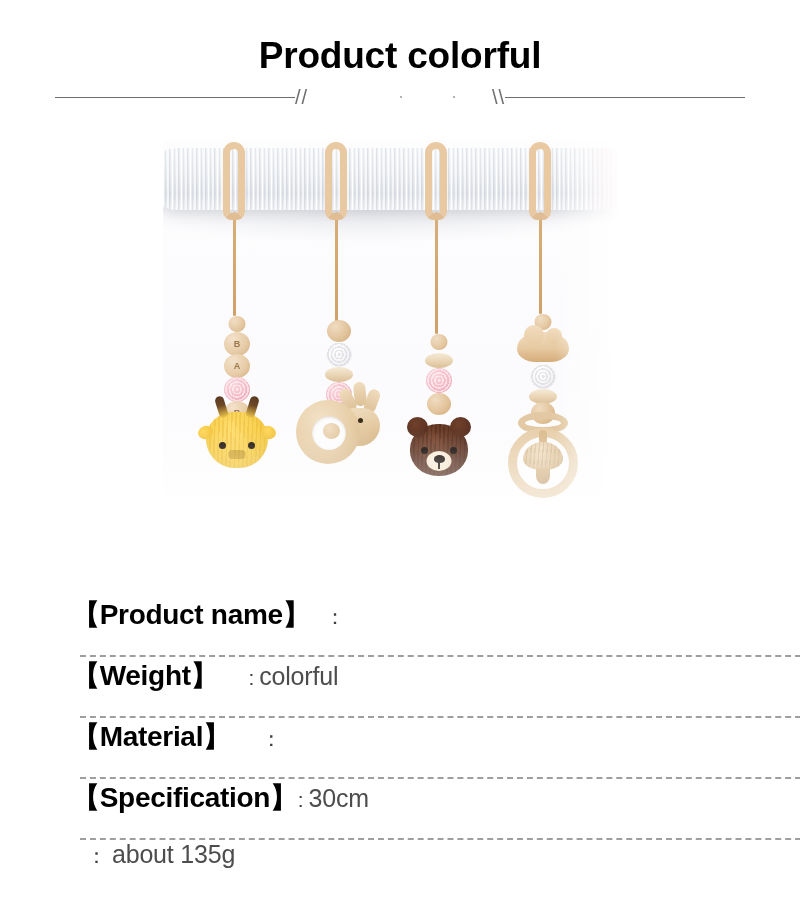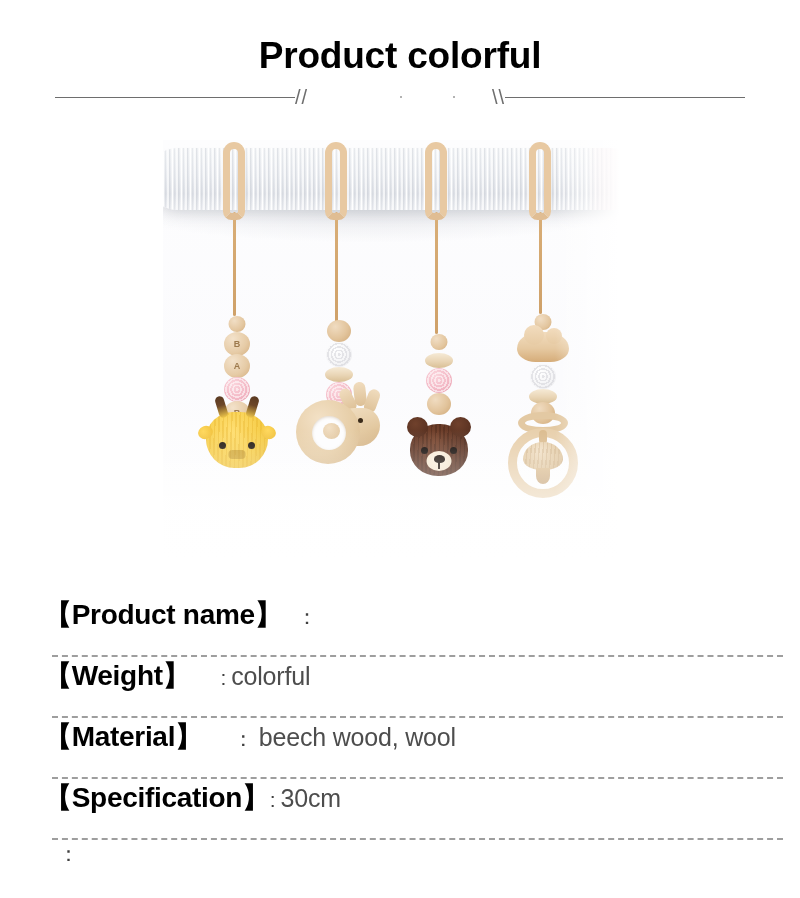--- a/index.html
+++ b/index.html
@@ -461,20 +461,21 @@
   
   .spec-list {
     position: absolute;
     top: 596px;
     left: 0;
     width: 800px;
   }
   .spec-row {
     position: relative;
     height: 61px;
+    margin-left: 28px;
   }
   .spec-line {
     display: flex;
     align-items: baseline;
     padding-left: 44px;
     height: 55px;
   }
   .spec-label {
     font-size: 28px;
     font-weight: bold;
@@ -628,33 +629,33 @@
       <span class="spec-sep">:</span>
       <span class="spec-value">colorful</span>
     </div>
     <div class="spec-dash"></div>
   </div>
 
   <div class="spec-row">
     <div class="spec-line gap-xwide">
       <span class="spec-label">【Material】</span>
       <span class="spec-sep">：</span>
-      <span class="spec-value">beech wood, wool</span>
     </div>
     <div class="spec-dash"></div>
   </div>
 
   <div class="spec-row">
     <div class="spec-line gap-tight">
       <span class="spec-label">【Specification】</span>
       <span class="spec-sep">:</span>
       <span class="spec-value">30cm</span>
     </div>
     <div class="spec-dash"></div>
   </div>
 
   <div class="spec-row">
     <div class="spec-line gap-wide">
       <span class="spec-sep">：</span>
+      <span class="spec-value">about 135g</span>
     </div>
   </div>
 
 </div>
 
 </body></html>

